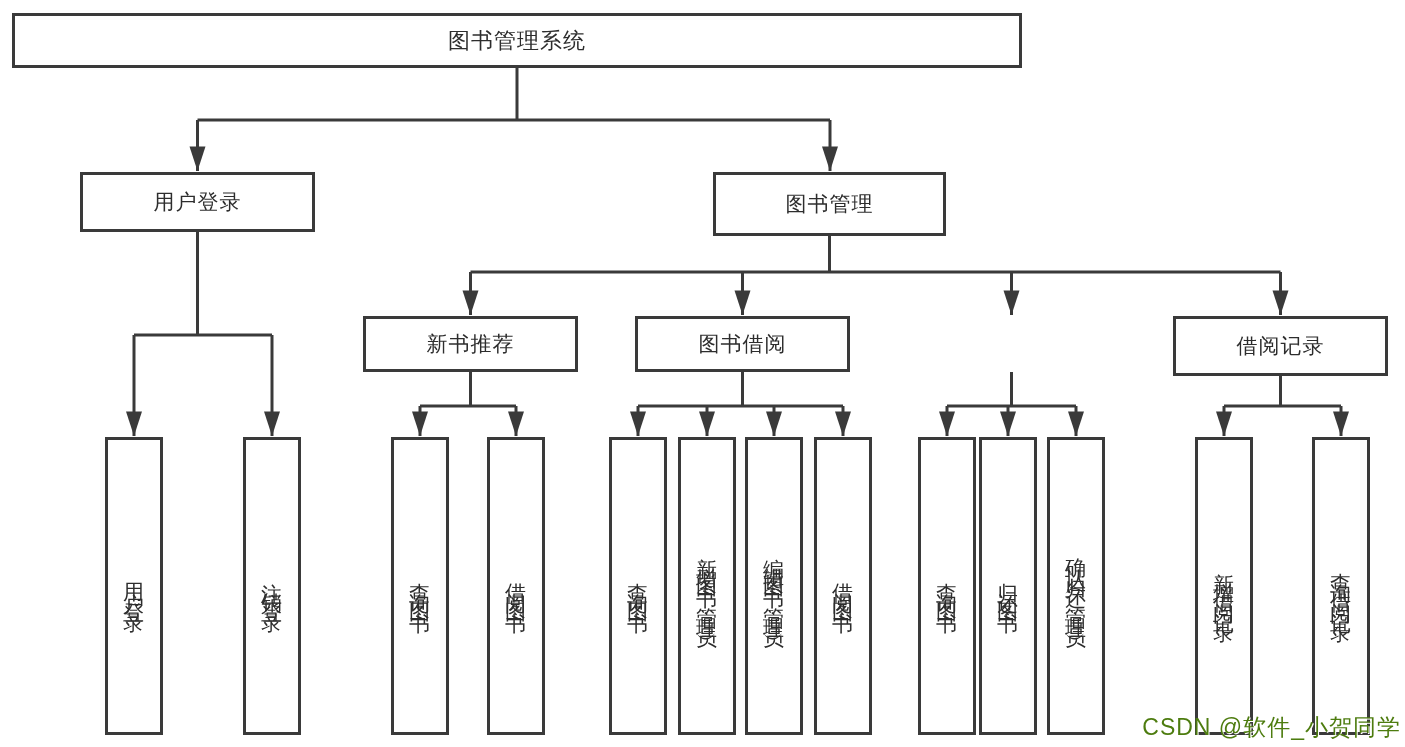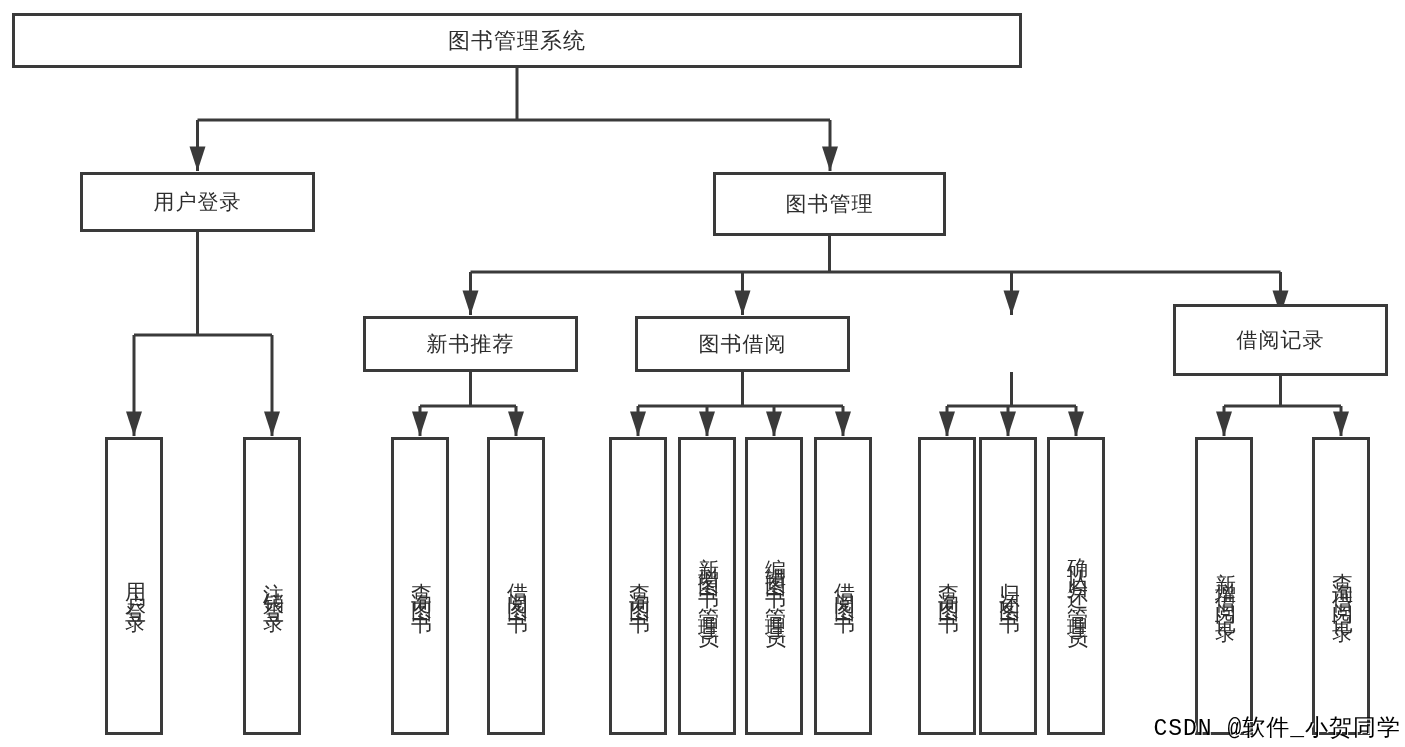--- a/index.html
+++ b/index.html
@@ -1,34 +1,34 @@
 <!DOCTYPE html>
 <html><head>
 <meta charset="utf-8">
 <style>
   html,body{margin:0;padding:0;background:#ffffff;}
   .canvas{
     position:relative;width:1405px;height:747px;background:#ffffff;
-    font-family:Liberation Mono, monospace;overflow:hidden;
+    font-family:Liberation Sans, sans-serif;overflow:hidden;
   }
   .connectors{position:absolute;left:0;top:0;}
   .box{
     position:absolute;box-sizing:border-box;background:#ffffff;
     border:3px solid #3a3a3a;color:#2d2d2d;
     display:flex;align-items:center;justify-content:center;
   }
   .hbox{font-size:21px;letter-spacing:1px;white-space:nowrap;}
   .root{font-size:22px;}
   .vbox span{
     writing-mode:vertical-rl;text-orientation:mixed;
     font-size:21px;letter-spacing:10px;line-height:1;
   }
   .watermark{
     position:absolute;right:4px;bottom:4px;
-    font-size:23px;color:#000000;letter-spacing:1px;white-space:nowrap;
+    font-size:23px;color:#4d7c0f;letter-spacing:1px;white-space:nowrap;
     text-shadow:1px 1px 0 #ffffff;
   }
 </style>
 </head>
 <body>
 
 <div class="canvas">
 
   <svg class="connectors" width="1405" height="747" viewBox="0 0 1405 747">
     <defs>
@@ -83,21 +83,21 @@
   <div class="box hbox" style="left:713px;top:172px;width:233px;height:64px">
     <span>图书管理</span>
   </div>
 
   <div class="box hbox" style="left:363px;top:316px;width:215px;height:56px">
     <span>新书推荐</span>
   </div>
   <div class="box hbox" style="left:635px;top:316px;width:215px;height:56px">
     <span>图书借阅</span>
   </div>
-  <div class="box hbox" style="left:1173px;top:304px;width:215px;height:72px">
+  <div class="box hbox" style="left:1173px;top:316px;width:215px;height:60px">
     <span>借阅记录</span>
   </div>
 
   <div class="box vbox" style="left:105px;top:437px;width:58px;height:298px">
     <span>用户登录</span>
   </div>
   <div class="box vbox" style="left:243px;top:437px;width:58px;height:298px">
     <span>注销登录</span>
   </div>
 

